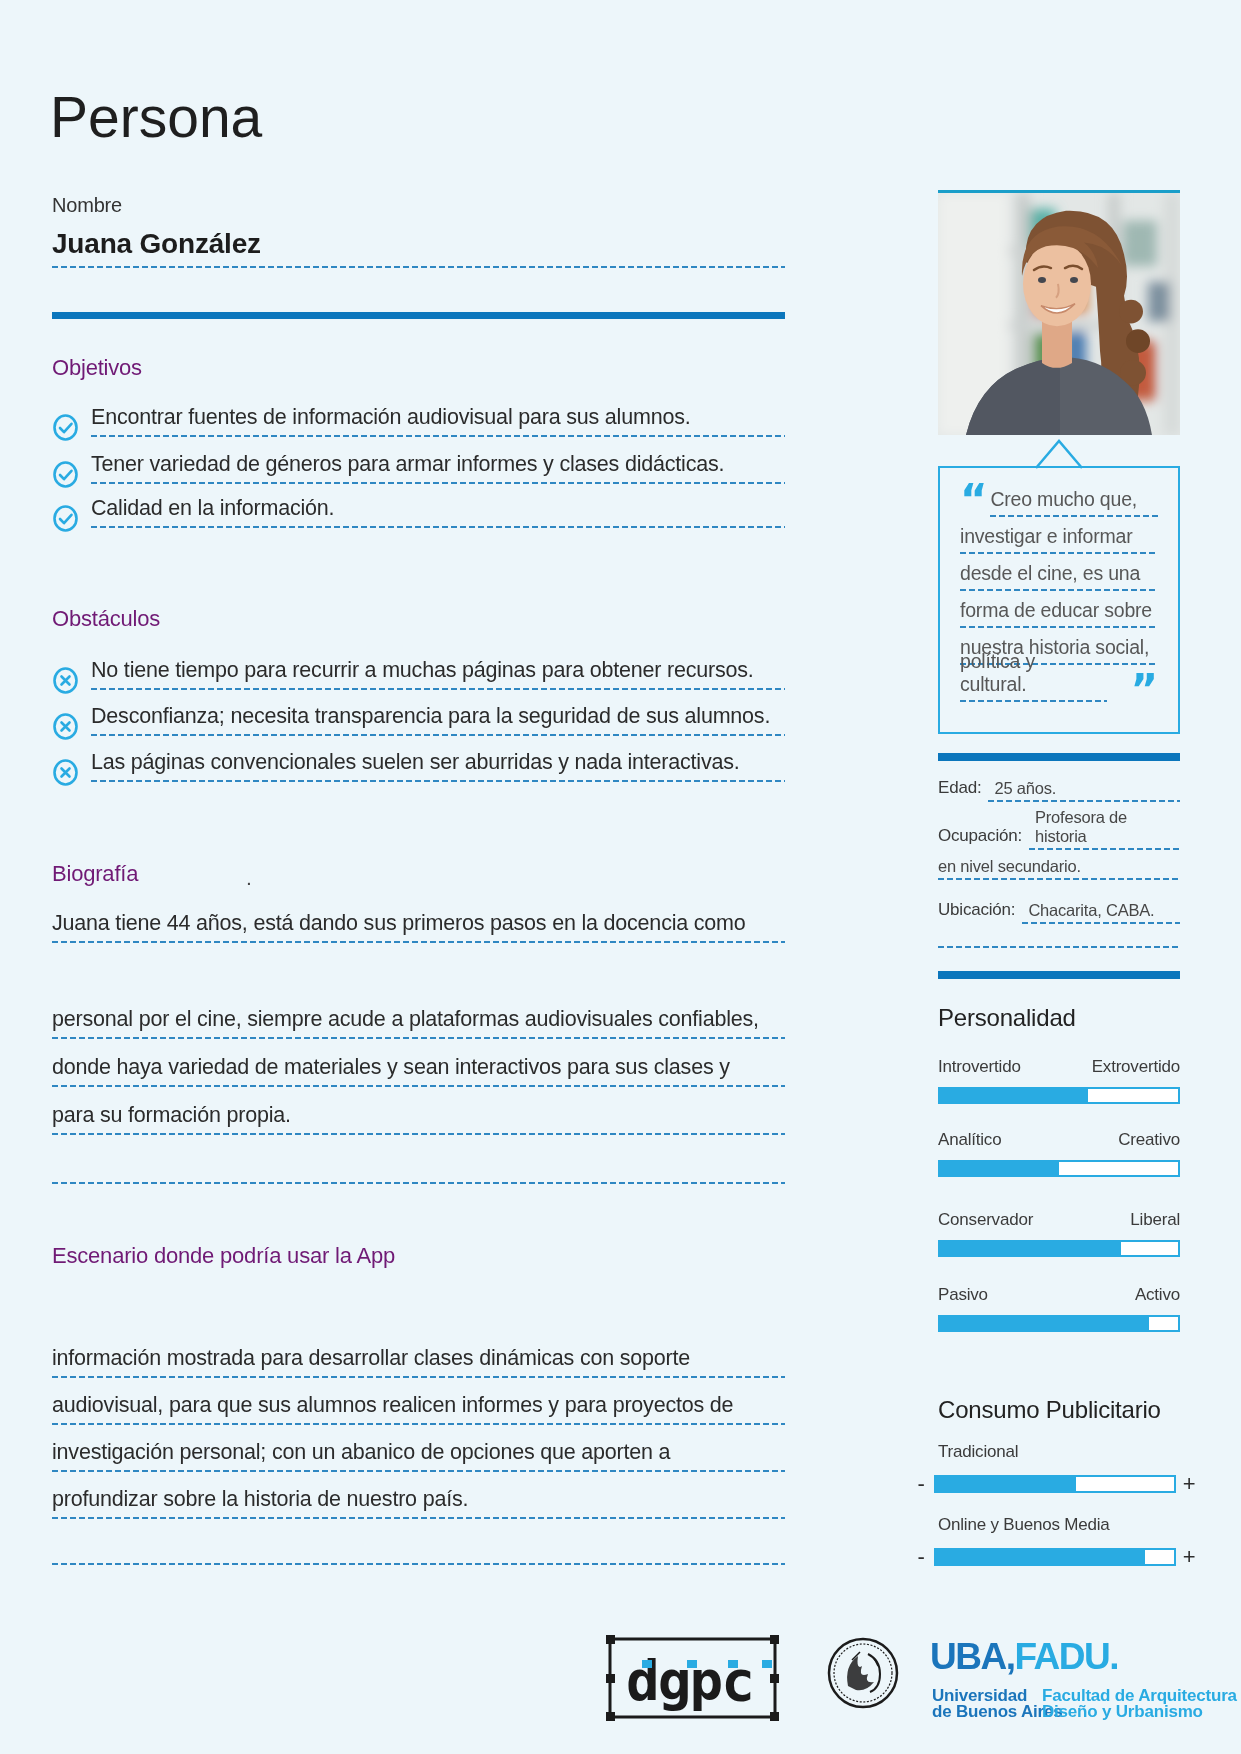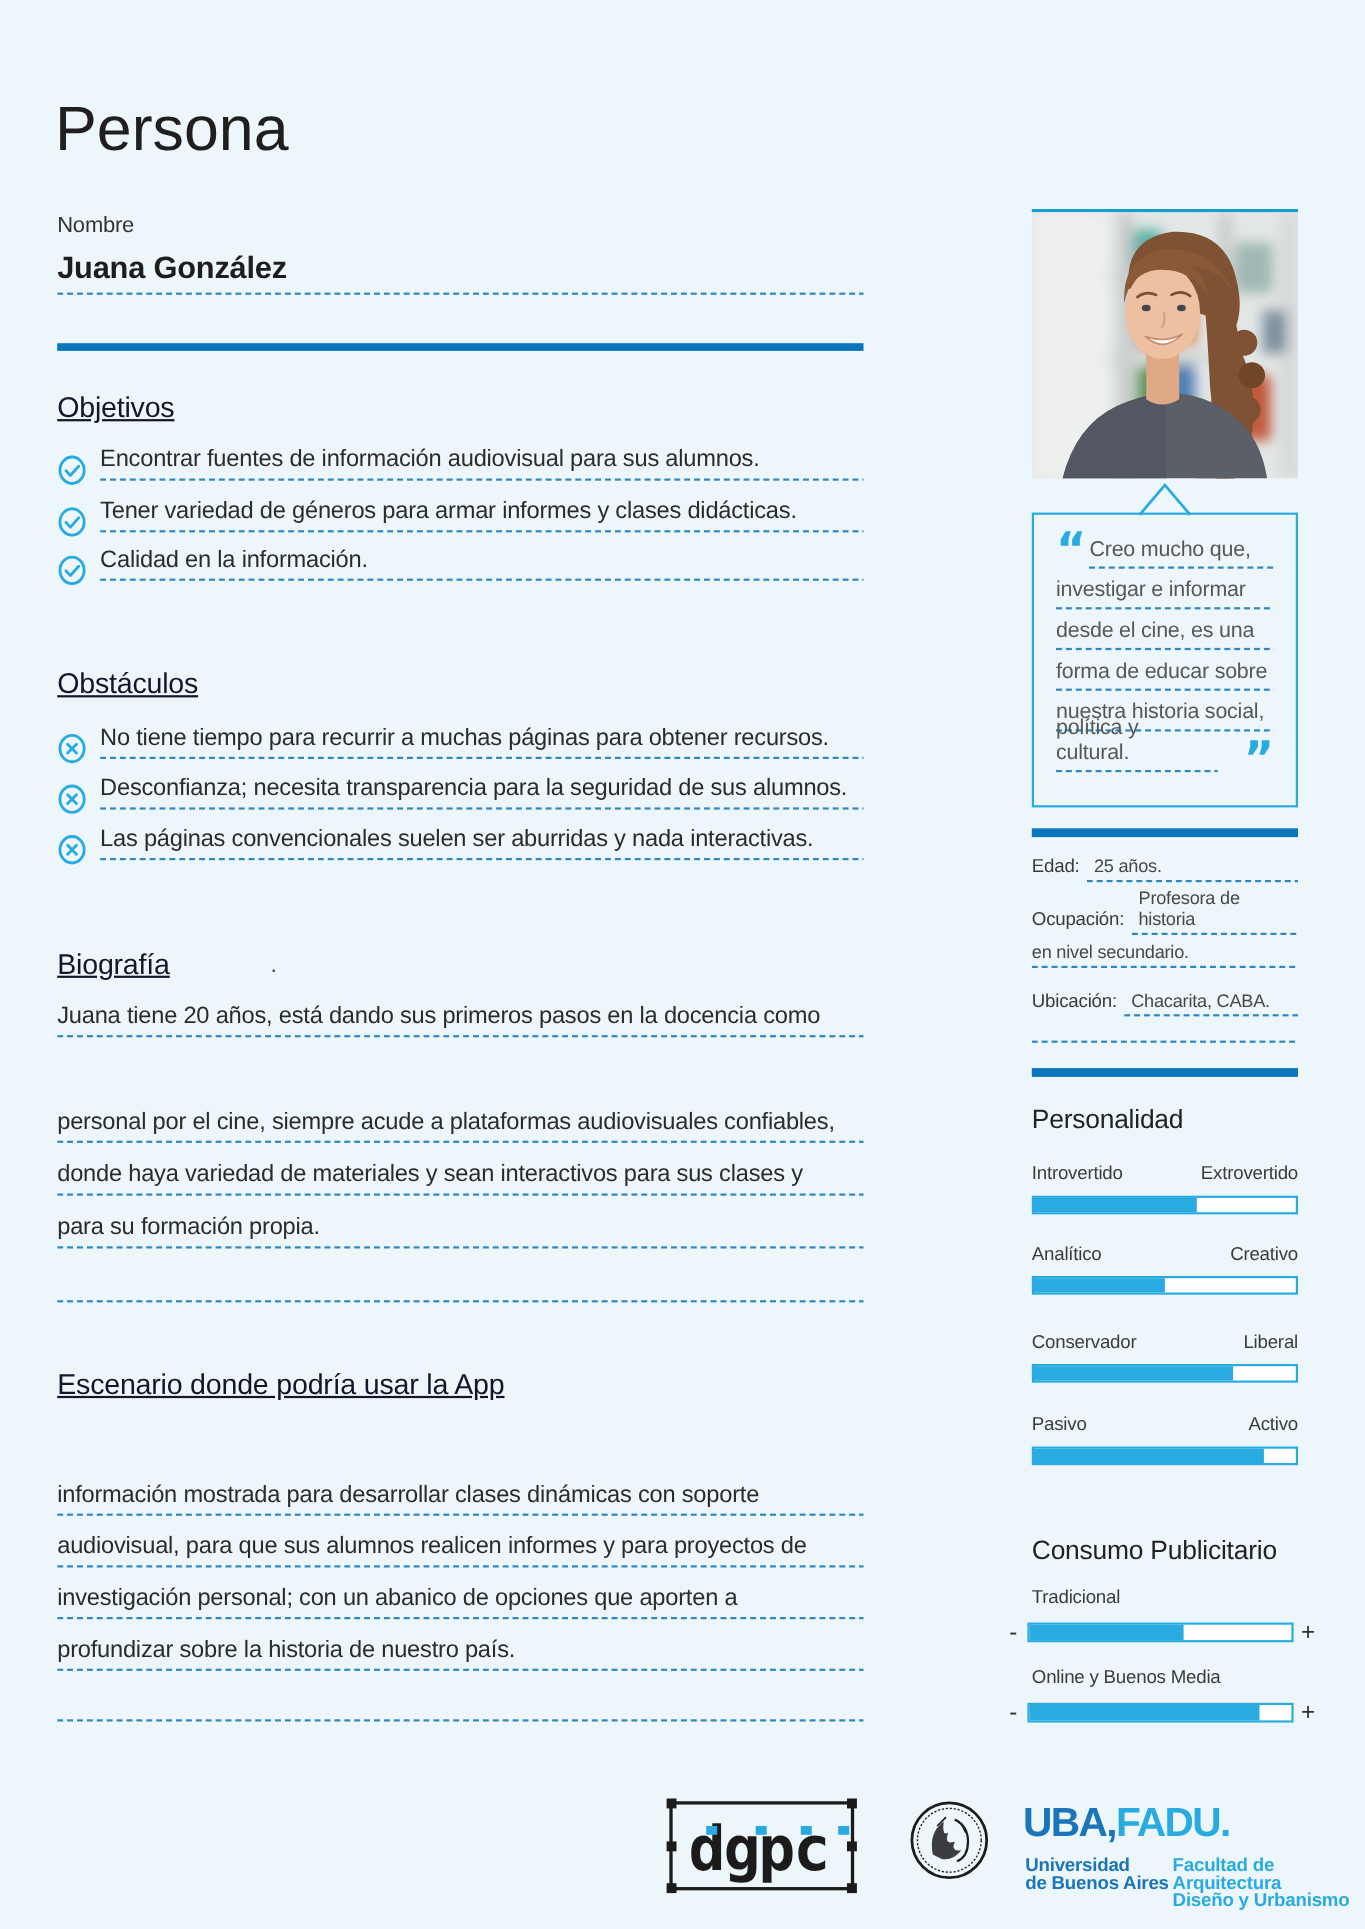--- a/index.html
+++ b/index.html
@@ -20,21 +20,21 @@
   .abs{position:absolute;}
   
   .dash{
     background-image:linear-gradient(to right,var(--dash) 62%,transparent 62%);
     background-size:9px 2px;background-repeat:repeat-x;background-position:left bottom;
   }
   .title{left:50px;top:84px;font-size:57px;font-weight:300;color:#1f1f1f;letter-spacing:0;}
   .nombre-label{left:52px;top:194px;font-size:20px;color:#333;}
   .name{left:52px;top:228px;width:733px;height:40px;font-size:28px;font-weight:700;color:#1d1d1d;}
   .rule{left:52px;top:312px;width:733px;height:7px;background:var(--blue);}
-  .sec-h{left:52px;font-size:26px;color:#0f172a;text-decoration:underline;}
+  .sec-h{left:52px;font-size:22px;color:#701a75;}
   .item{left:52px;width:733px;height:40px;display:flex;align-items:flex-end;font-size:21.5px;}
   .item .txt{flex:1;height:100%;display:flex;align-items:flex-end;padding-bottom:7px;}
   .item .ic{width:27px;height:29px;margin-right:12px;margin-bottom:-5px;flex:0 0 auto;}
   .pline{left:52px;width:733px;height:40px;font-size:21.5px;display:flex;align-items:flex-end;}
   .pline span{padding-bottom:7px;}
   .emptydash{left:52px;width:733px;height:38px;}
   .dot{left:246px;top:866px;font-size:21px;color:#444;}
 
   
   .photo{left:938px;top:190px;width:242px;height:245px;border-top:3px solid #1a9ec9;}
@@ -62,21 +62,21 @@
   .clabel{left:938px;font-size:17px;color:#3b3b3b;}
 
   
   .dgpc{left:605px;top:1633px;width:175px;height:90px;}
   .seal{left:826px;top:1636px;width:74px;height:74px;}
   .uba-acro{left:930px;top:1636px;font-size:37px;font-weight:700;letter-spacing:-1.5px;white-space:nowrap;}
   .uba-acro .dark{color:var(--ubadark);}
   .uba-acro .light{color:var(--cyan);}
   .uba-sub{top:1688px;font-size:17px;font-weight:700;line-height:16px;}
   .uba-sub.c1{left:932px;color:var(--ubadark);}
-  .uba-sub.c2{left:1042px;color:var(--cyan);margin-left:24px;}
+  .uba-sub.c2{left:1042px;color:var(--cyan);}
 </style>
 </head>
 <body>
 
 <div class="page">
 
   <h1 class="abs title">Persona</h1>
   <div class="abs nombre-label">Nombre</div>
   <div class="abs name dash">Juana González</div>
   <div class="abs rule"></div>
@@ -137,21 +137,21 @@
           <ellipse cx="13.5" cy="14.5" rx="11" ry="12" fill="none" stroke="#29ABE2" stroke-width="2.6"></ellipse>
           <path d="M9.5 10.5 l8 8 M17.5 10.5 l-8 8" fill="none" stroke="#29ABE2" stroke-width="2.6" stroke-linecap="round"></path>
         </svg>
     </span>
     <span class="txt dash">Las páginas convencionales suelen ser aburridas y nada interactivas.</span>
   </div>
 
   <div class="abs sec-h" style="top:861px">Biografía</div>
   <div class="abs dot">.</div>
   <div class="abs pline" style="top:903px">
-      <span class="dash" style="flex:1">Juana tiene 20 años, está dando sus primeros pasos en la docencia como</span>
+      <span class="dash" style="flex:1">Juana tiene 44 años, está dando sus primeros pasos en la docencia como</span>
     </div>
   <div class="abs pline" style="top:999px">
       <span class="dash" style="flex:1">personal por el cine, siempre acude a plataformas audiovisuales confiables,</span>
     </div>
   <div class="abs pline" style="top:1047px">
       <span class="dash" style="flex:1">donde haya variedad de materiales y sean interactivos para sus clases y</span>
     </div>
   <div class="abs pline" style="top:1095px">
       <span class="dash" style="flex:1">para su formación propia.</span>
     </div>

